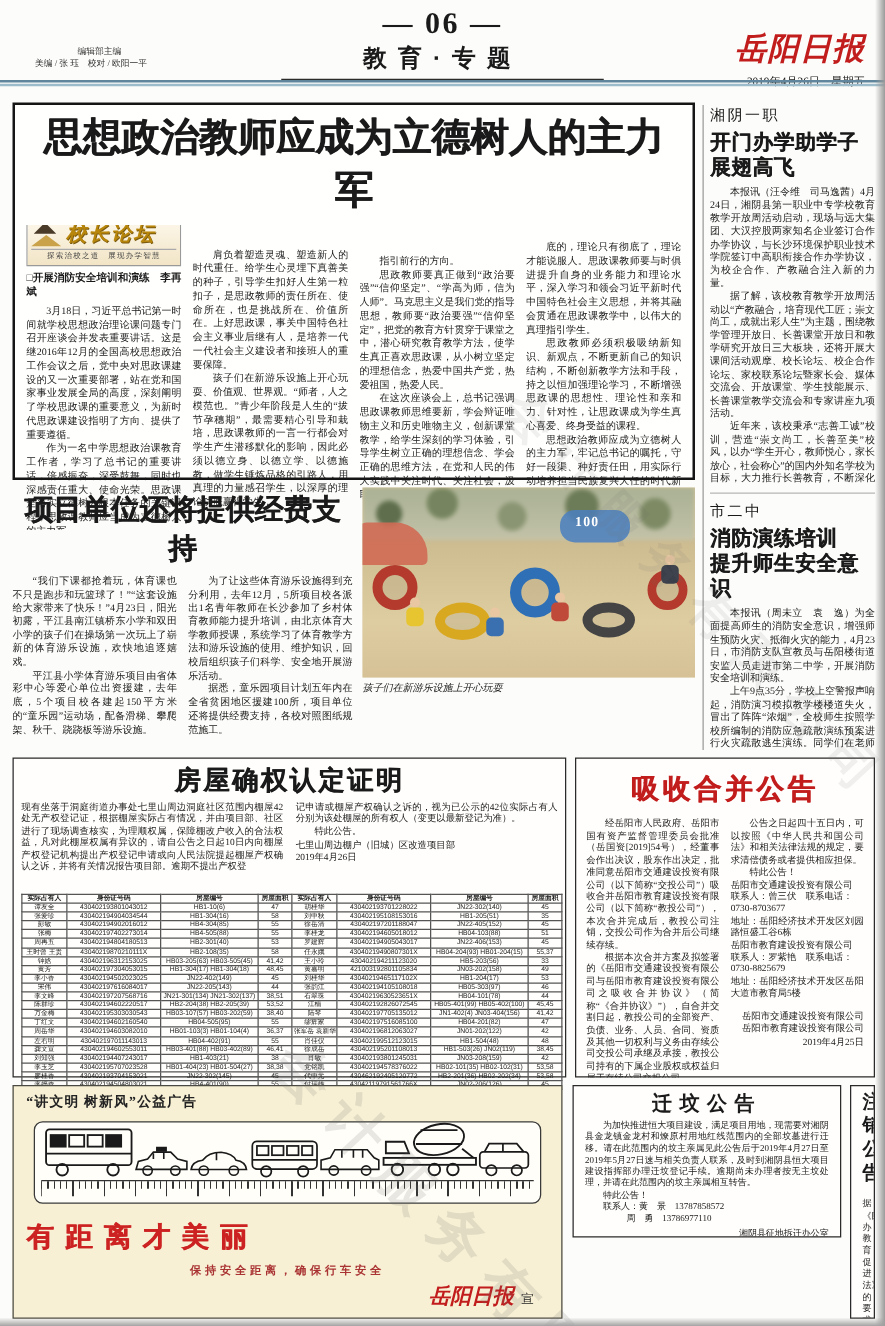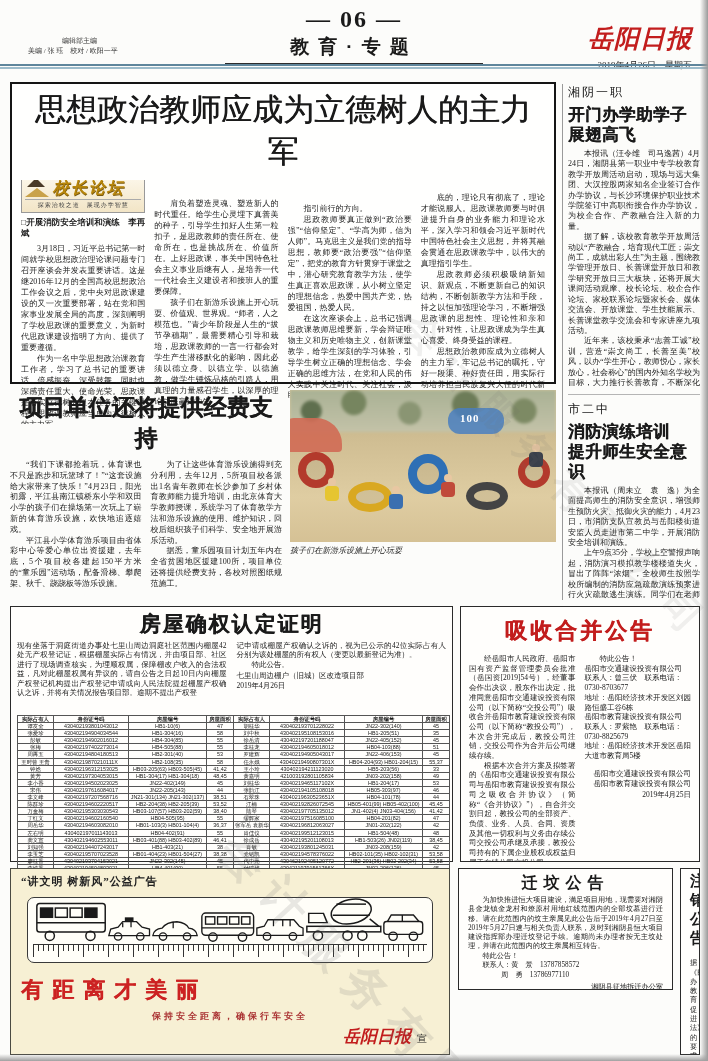--- a/index.html
+++ b/index.html
@@ -20,21 +20,21 @@
   .masthead .dt { font-size:9px; margin-top:4px; color:#222; }
   .full-rule { position:absolute; top:64px; left:0; right:0; height:5px; border-top:2px solid #5f869c; border-bottom:2px solid #9dbccb; }
 
   
   .top-section { position:absolute; top:82px; left:10px; right:8px; height:518px; display:flex; }
   .left-col { width:546px; }
   .v-div { width:1px; background:#9a9a9a; margin:2px 5px 0 6px; }
   .sidebar { flex:1; overflow:hidden; }
 
   .lead-box { border:2px solid #151515; height:302px; padding:5px 9px 4px; background:#fffffe; }
-  .lead-title { font-size:31px; font-weight:400; text-align:center; letter-spacing:0; text-shadow:0.6px 0 0 currentColor; }
+  .lead-title { font-size:31px; font-weight:700; text-align:center; letter-spacing:0; text-shadow:0.6px 0 0 currentColor; }
   .lead-cols { display:flex; gap:9px; margin-top:7px; height:244px; overflow:hidden;align-items:center; }
   .lead-col { flex:1; font-size:8px; line-height:11px; text-align:justify; overflow:hidden; }
   .lead-col p, .para p { text-indent:2em; }
   .forum-box { border:1px solid #999; background:linear-gradient(#fdf8ec,#f2e5c6); padding:2px 3px 1px; margin-bottom:4px; }
   .forum-row { display:flex; align-items:center; gap:4px; }
   .emblem { width:24px; height:20px; position:relative; }
   .emblem::before { content:""; position:absolute; top:1px; left:2px; border-left:9px solid transparent; border-right:9px solid transparent; border-bottom:9px solid #4a3a28; }
   .emblem::after { content:""; position:absolute; bottom:0; left:0; border-left:12px solid transparent; border-right:12px solid transparent; border-bottom:9px solid #c9a24a; }
   .forum-name { font-size:16px; font-weight:900; font-style:italic; color:#b8860b; letter-spacing:2px; text-shadow:0.5px 0.5px 0 #7a5a10; }
   .forum-sub { border-top:1px solid #aaa; margin-top:2px; font-size:6px; text-align:center; color:#444; letter-spacing:1px; }
@@ -510,20 +510,21 @@
 
     <div class="merger-box">
       <div class="merger-title hd-sans">吸收合并公告</div>
       <div class="merger-cols">
         <div>
             <p>经岳阳市人民政府、岳阳市国有资产监督管理委员会批准（岳国资[2019]54号），经董事会作出决议，股东作出决定，批准同意岳阳市交通建设投资有限公司（以下简称“交投公司”）吸收合并岳阳市教育建设投资有限公司（以下简称“教投公司”），本次合并完成后，教投公司注销，交投公司作为合并后公司继续存续。</p>
             <p>根据本次合并方案及拟签署的《岳阳市交通建设投资有限公司与岳阳市教育建设投资有限公司之吸收合并协议》（简称“《合并协议》”），自合并交割日起，教投公司的全部资产、负债、业务、人员、合同、资质及其他一切权利与义务由存续公司交投公司承继及承接，教投公司持有的下属企业股权或权益归属于存续公司交投公司。</p>
           </div>
         <div>
           <div>
+              <p>公告之日起四十五日内，可以按照《中华人民共和国公司法》和相关法律法规的规定，要求清偿债务或者提供相应担保。</p>
               <p>特此公告！</p>
             </div>
           <div>
               <div class="m-line">岳阳市交通建设投资有限公司</div>
               <div class="m-line">联系人：曾三伏　联系电话：</div>
               <div class="m-line">0730-8703677</div>
               <div class="m-line">地址：岳阳经济技术开发区刘园路恒盛工谷6栋</div>
               <div class="m-line">岳阳市教育建设投资有限公司</div>
               <div class="m-line">联系人：罗紫艳　联系电话：</div>
               <div class="m-line">0730-8825679</div>

